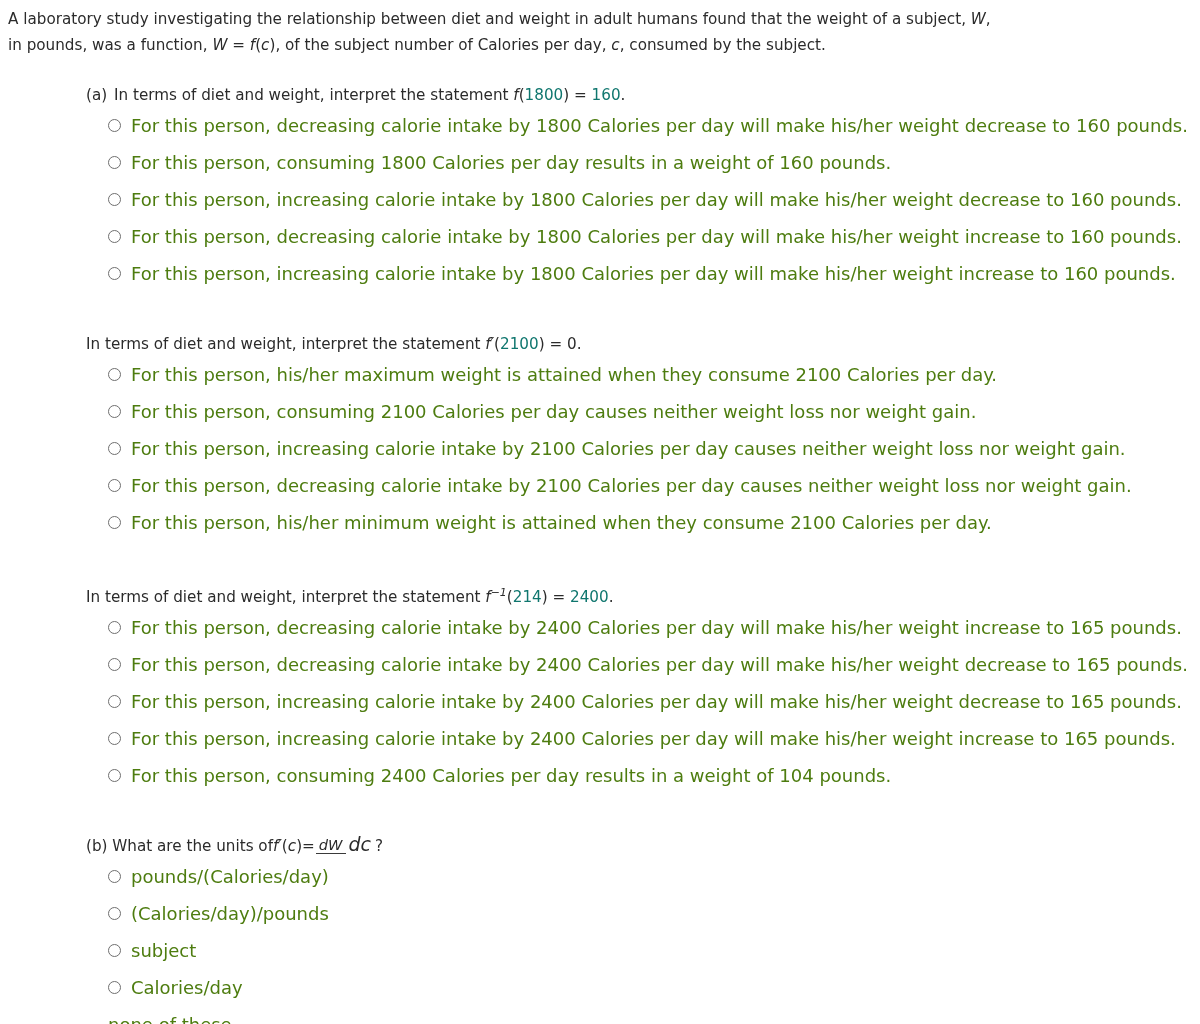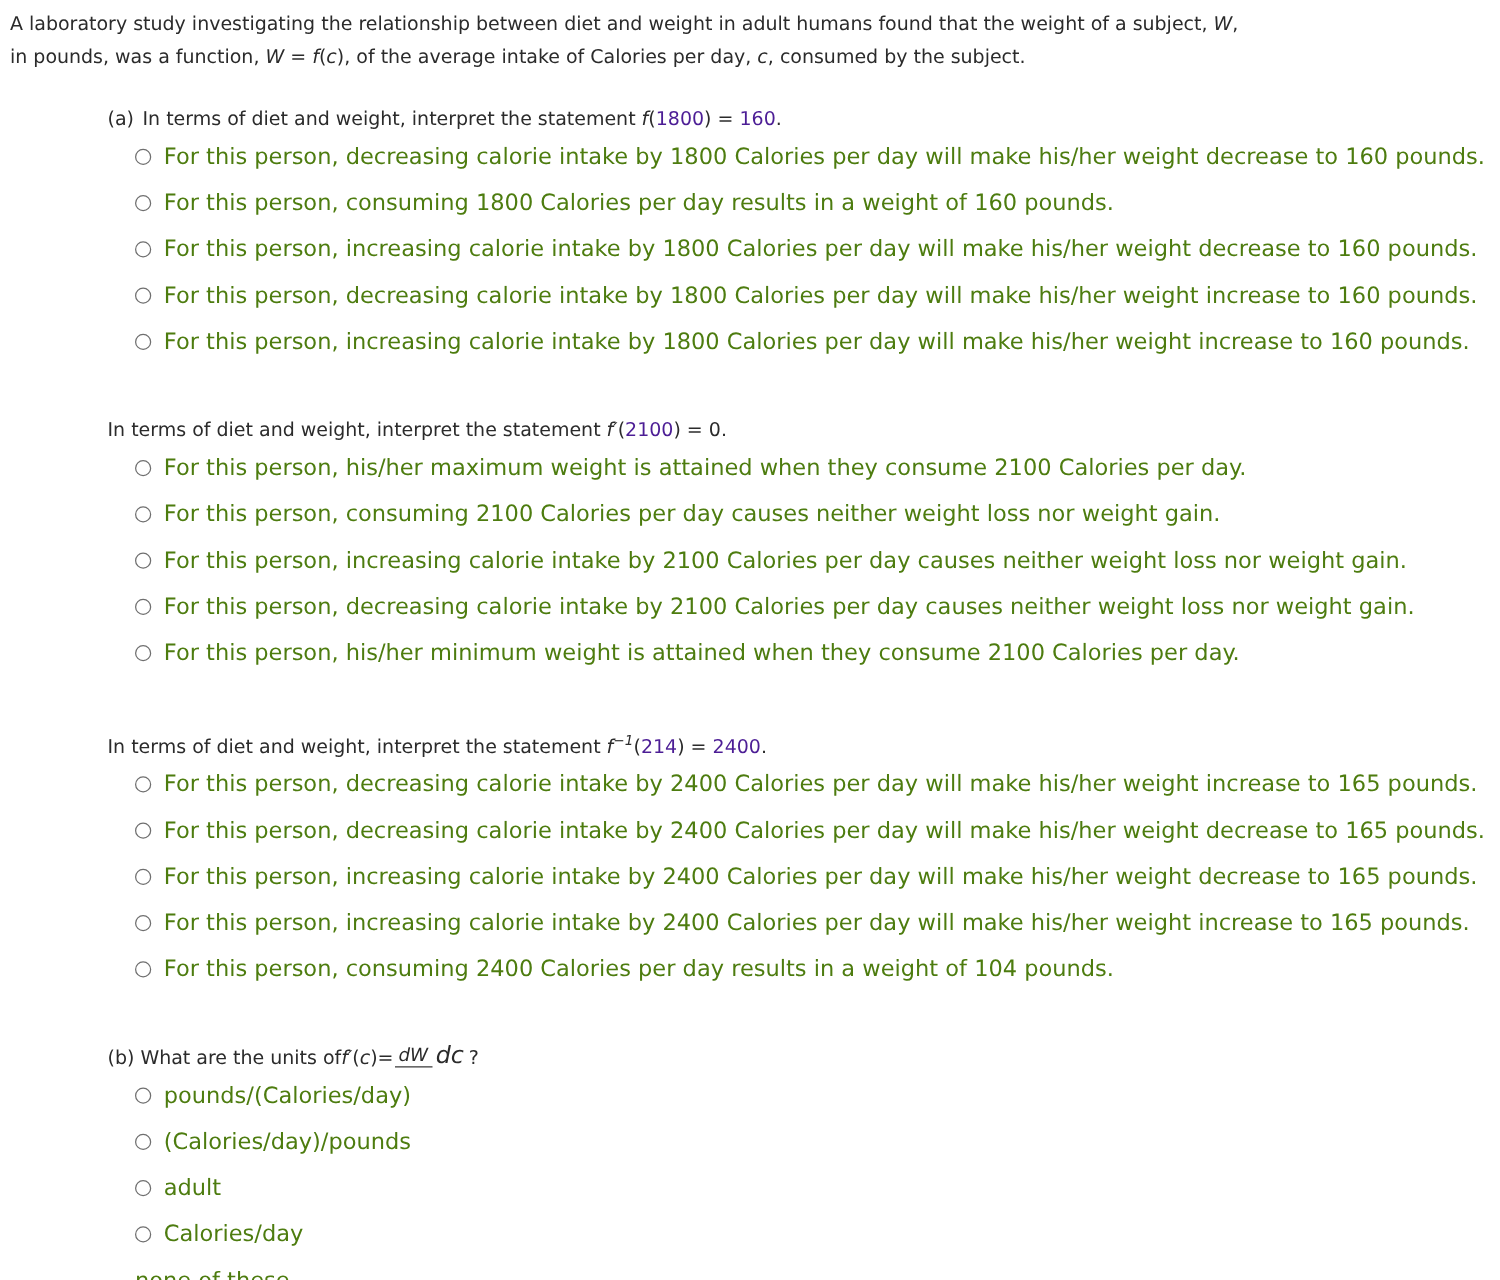--- a/index.html
+++ b/index.html
@@ -30,21 +30,21 @@
     color: #2b2b2b;
   }
   .intro .ln { display: block; white-space: nowrap; }
 
   
   .mi {
     font-family: "DejaVu Sans", sans-serif;
     font-style: italic;
   }
   .red {
-    color: #4c1d95;
+    color: #0f766e;
   }
 
   
   .qblock {
     margin-left: 86px;
   }
   .qhead {
     line-height: 24px;
     font-size: 15.2px;
     color: #2b2b2b;
@@ -119,21 +119,21 @@
     font-style: italic;
   }
 </style>
 </head>
 <body>
 
 <div class="page">
 
   <div class="intro">
     <span class="ln"><span>A laboratory study investigating the relationship between diet and weight in adult humans found that the weight of a subject, </span><span class="mi">W</span><span>,</span></span>
-    <span class="ln"><span>in pounds, was a function,  </span><span class="mi">W</span><span> = </span><span class="mi">f</span><span>(</span><span class="mi">c</span><span>),</span><span>  of the average intake of Calories per day, </span><span class="mi">c</span><span>, consumed by the subject.</span></span>
+    <span class="ln"><span>in pounds, was a function,  </span><span class="mi">W</span><span> = </span><span class="mi">f</span><span>(</span><span class="mi">c</span><span>),</span><span>  of the subject number of Calories per day, </span><span class="mi">c</span><span>, consumed by the subject.</span></span>
   </div>
 
   <div class="gap-md"></div>
 
   <div class="qblock">
     <div class="qhead"><span class="qlabel">(a)</span> <span>In terms of diet and weight, interpret the statement </span><span class="mi">f</span><span>(</span><span class="red">1800</span><span>)</span><span> = </span><span class="red">160</span><span>.</span></div>
 
     <ul class="options">
       <li class="option">
         <span class="radio"></span>
@@ -230,21 +230,21 @@
       <li class="option">
         <span class="radio"></span>
         <span class="opt-label">pounds/(Calories/day)</span>
       </li>
       <li class="option">
         <span class="radio"></span>
         <span class="opt-label">(Calories/day)/pounds</span>
       </li>
       <li class="option">
         <span class="radio"></span>
-        <span class="opt-label">adult</span>
+        <span class="opt-label">subject</span>
       </li>
       <li class="option">
         <span class="radio"></span>
         <span class="opt-label">Calories/day</span>
       </li>
       <li class="option">
 
         <span class="opt-label">none of these</span>
       </li>
     </ul>

